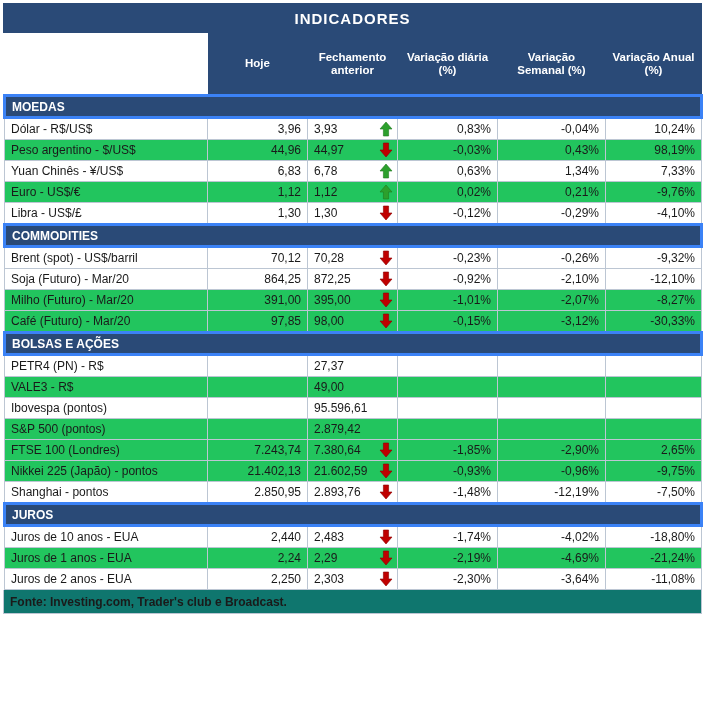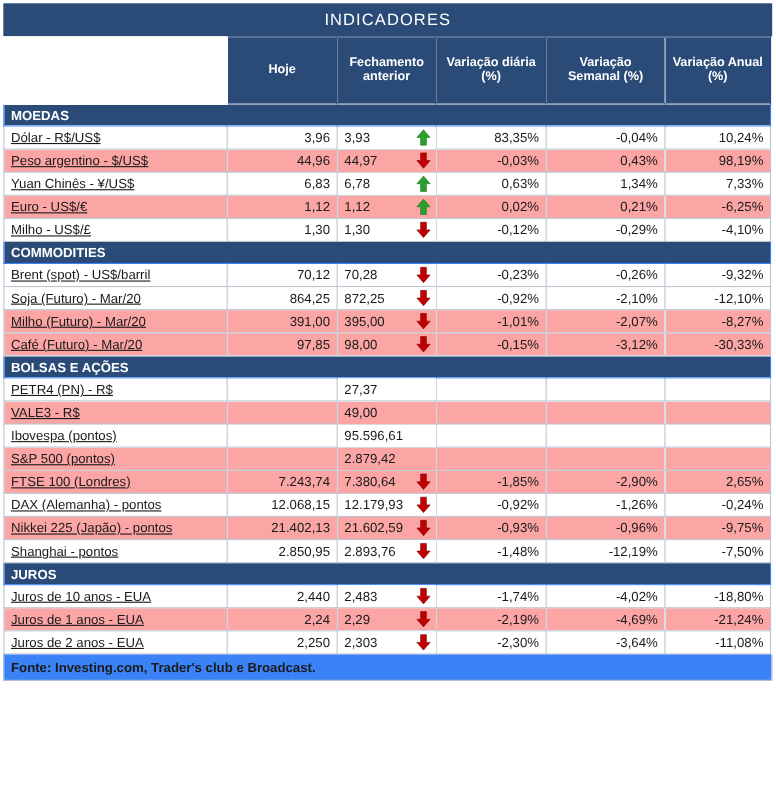--- a/index.html
+++ b/index.html
@@ -20,21 +20,21 @@
     height: 728px;
     position: relative;
     background: #ffffff;
     box-sizing: border-box;
   }
   .title-bar {
     height: 30px;
     background: #2a4a77;
     color: #ffffff;
     font-size: 15px;
-    font-weight: normal;
+    font-weight: bold;
     letter-spacing: 1px;
     display: flex;
     align-items: center;
     justify-content: center;
     margin: 3px 3px 0 3px;
   }
   table.main {
     border-collapse: collapse;
     width: 645px;
     margin: 0 3px;
@@ -65,57 +65,56 @@
     border: 1px solid #ffffff;
   }
   
   tr.section td {
     background: #2a4a77;
     color: #ffffff;
     font-weight: bold;
     font-size: 12px;
     height: 19px;
     padding: 0 6px;
-    border: 1px solid #3b82f6;
+    border: 3px solid #3b82f6;
   }
   
   tr.data td {
     height: 20px;
     font-size: 12px;
     padding: 0 6px;
   }
   tr.data td.label {
     text-align: left;
-    text-decoration: underline;
   }
   tr.data td.num {
     text-align: right;
   }
   tr.data td.arrowcell {
     position: relative;
     padding-right: 22px;
   }
   tr.light td { background: #ffffff; }
-  tr.shade td { background: #fca5a5; }
+  tr.shade td { background: #22c55e; }
   .arrow {
     position: absolute;
     right: 4px;
     top: 50%;
     transform: translateY(-50%);
     width: 14px;
     height: 16px;
     display: inline-block;
   }
   .arrow svg { display: block; }
   
   .footer {
     margin: 0 3px;
     border: 1px solid #bcc6d3;
     border-top: none;
-    background: #3b82f6;
+    background: #0f766e;
     font-size: 12px;
     font-weight: bold;
     color: #1a1a1a;
     padding: 3px 6px 2px 6px;
     line-height: 1.5;
   }
   .footer .line2 {
     padding-left: 74px;
   }
   .footer .extr-label { font-weight: bold; }
@@ -152,21 +151,21 @@
           <td colspan="6">MOEDAS</td>
         </tr>
         <tr class="data light">
           <td class="label">Dólar - R$/US$</td>
           <td class="num">3,96</td>
           <td class="arrowcell">3,93<span class="arrow">
               <svg width="14" height="16" viewBox="0 0 14 16">
                 <path d="M7 1 L13 8 L9.6 8 L9.6 15 L4.4 15 L4.4 8 L1 8 Z" fill="#2ca02c" stroke="#1f7a1f" stroke-width="0.6"></path>
               </svg>
             </span></td>
-          <td class="num">83,35%</td>
+          <td class="num">0,83%</td>
           <td class="num">-0,04%</td>
           <td class="num">10,24%</td>
         </tr>
         <tr class="data shade">
           <td class="label">Peso argentino - $/US$</td>
           <td class="num">44,96</td>
           <td class="arrowcell">44,97<span class="arrow">
               <svg width="14" height="16" viewBox="0 0 14 16">
                 <path d="M7 15 L13 8 L9.6 8 L9.6 1 L4.4 1 L4.4 8 L1 8 Z" fill="#c00000" stroke="#8a0000" stroke-width="0.6"></path>
               </svg>
@@ -190,24 +189,24 @@
         <tr class="data shade">
           <td class="label">Euro - US$/€</td>
           <td class="num">1,12</td>
           <td class="arrowcell">1,12<span class="arrow">
               <svg width="14" height="16" viewBox="0 0 14 16">
                 <path d="M7 1 L13 8 L9.6 8 L9.6 15 L4.4 15 L4.4 8 L1 8 Z" fill="#2ca02c" stroke="#1f7a1f" stroke-width="0.6"></path>
               </svg>
             </span></td>
           <td class="num">0,02%</td>
           <td class="num">0,21%</td>
-          <td class="num">-6,25%</td>
-        </tr>
-        <tr class="data light">
-          <td class="label">Milho - US$/£</td>
+          <td class="num">-9,76%</td>
+        </tr>
+        <tr class="data light">
+          <td class="label">Libra - US$/£</td>
           <td class="num">1,30</td>
           <td class="arrowcell">1,30<span class="arrow">
               <svg width="14" height="16" viewBox="0 0 14 16">
                 <path d="M7 15 L13 8 L9.6 8 L9.6 1 L4.4 1 L4.4 8 L1 8 Z" fill="#c00000" stroke="#8a0000" stroke-width="0.6"></path>
               </svg>
             </span></td>
           <td class="num">-0,12%</td>
           <td class="num">-0,29%</td>
           <td class="num">-4,10%</td>
         </tr>
@@ -302,32 +301,20 @@
           <td class="num">7.243,74</td>
           <td class="arrowcell">7.380,64<span class="arrow">
               <svg width="14" height="16" viewBox="0 0 14 16">
                 <path d="M7 15 L13 8 L9.6 8 L9.6 1 L4.4 1 L4.4 8 L1 8 Z" fill="#c00000" stroke="#8a0000" stroke-width="0.6"></path>
               </svg>
             </span></td>
           <td class="num">-1,85%</td>
           <td class="num">-2,90%</td>
           <td class="num">2,65%</td>
         </tr>
-        <tr class="data light">
-          <td class="label">DAX (Alemanha) - pontos</td>
-          <td class="num">12.068,15</td>
-          <td class="arrowcell">12.179,93<span class="arrow">
-              <svg width="14" height="16" viewBox="0 0 14 16">
-                <path d="M7 15 L13 8 L9.6 8 L9.6 1 L4.4 1 L4.4 8 L1 8 Z" fill="#c00000" stroke="#8a0000" stroke-width="0.6"></path>
-              </svg>
-            </span></td>
-          <td class="num">-0,92%</td>
-          <td class="num">-1,26%</td>
-          <td class="num">-0,24%</td>
-        </tr>
         <tr class="data shade">
           <td class="label">Nikkei 225 (Japão) - pontos</td>
           <td class="num">21.402,13</td>
           <td class="arrowcell">21.602,59<span class="arrow">
               <svg width="14" height="16" viewBox="0 0 14 16">
                 <path d="M7 15 L13 8 L9.6 8 L9.6 1 L4.4 1 L4.4 8 L1 8 Z" fill="#c00000" stroke="#8a0000" stroke-width="0.6"></path>
               </svg>
             </span></td>
           <td class="num">-0,93%</td>
           <td class="num">-0,96%</td>

